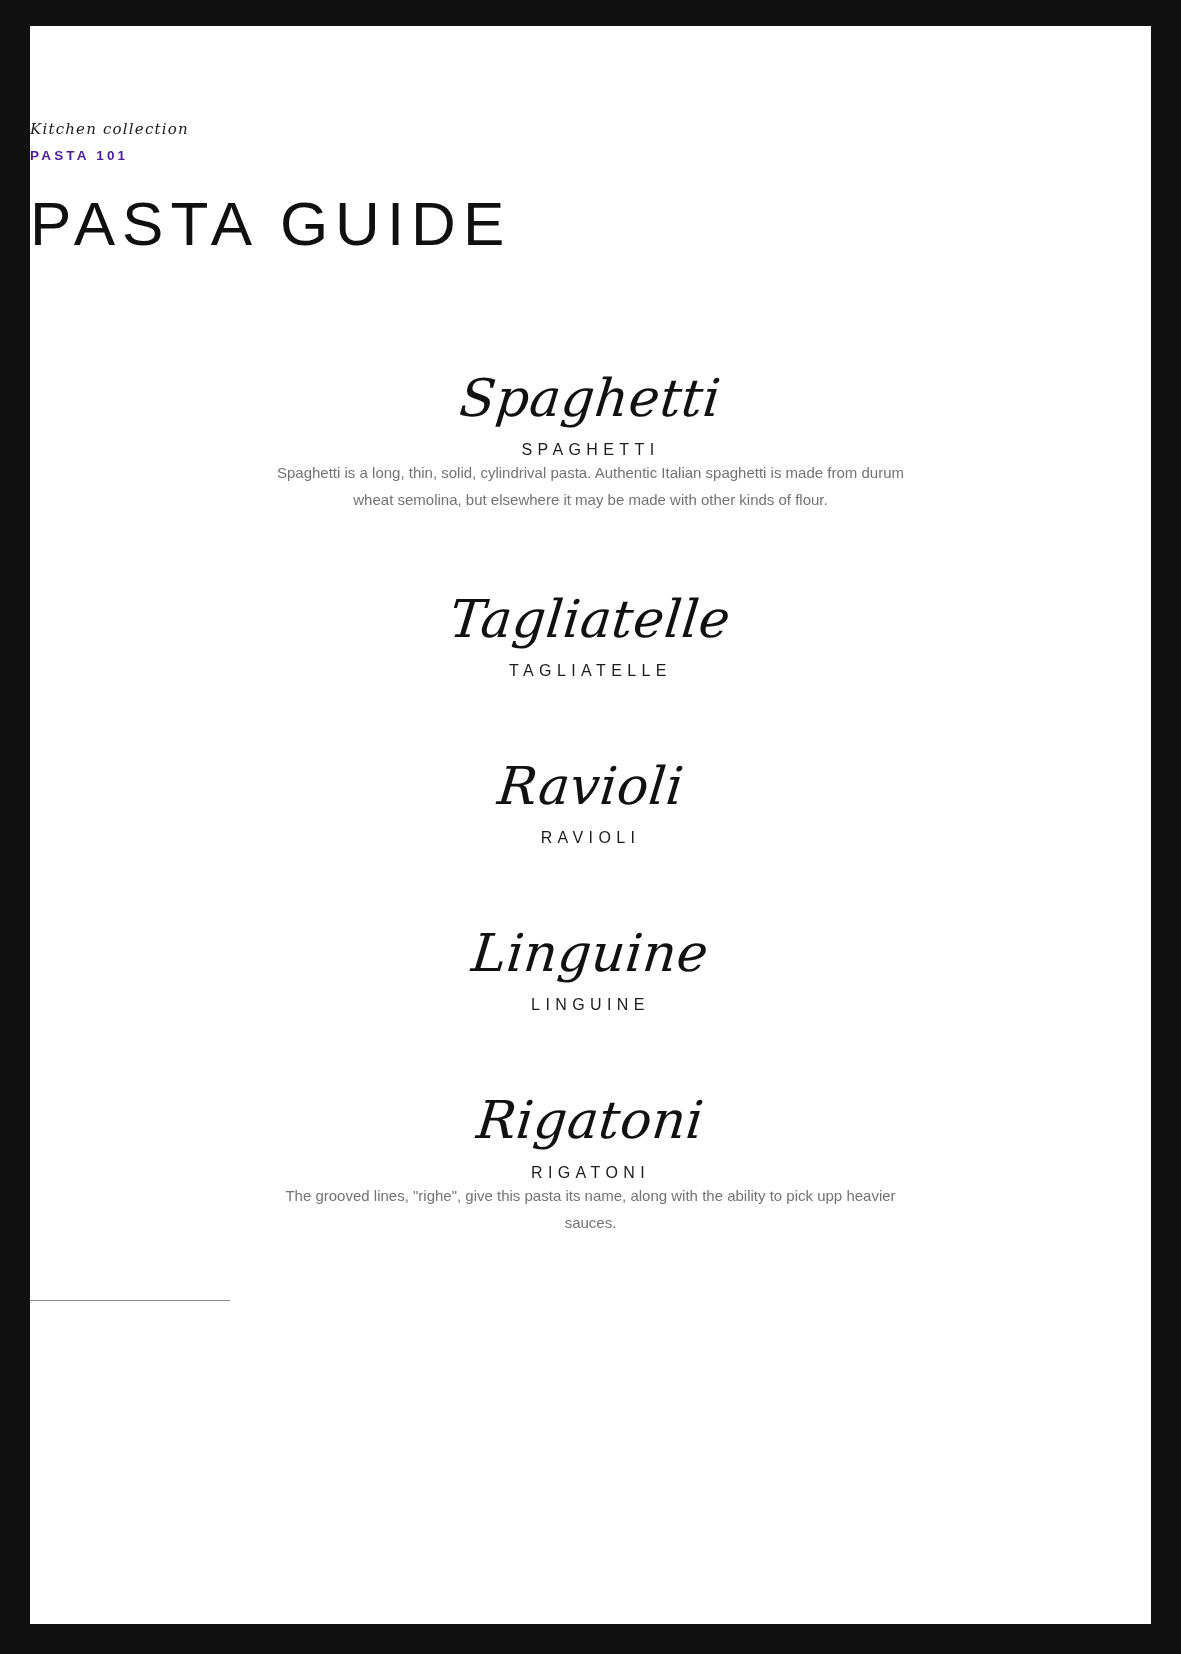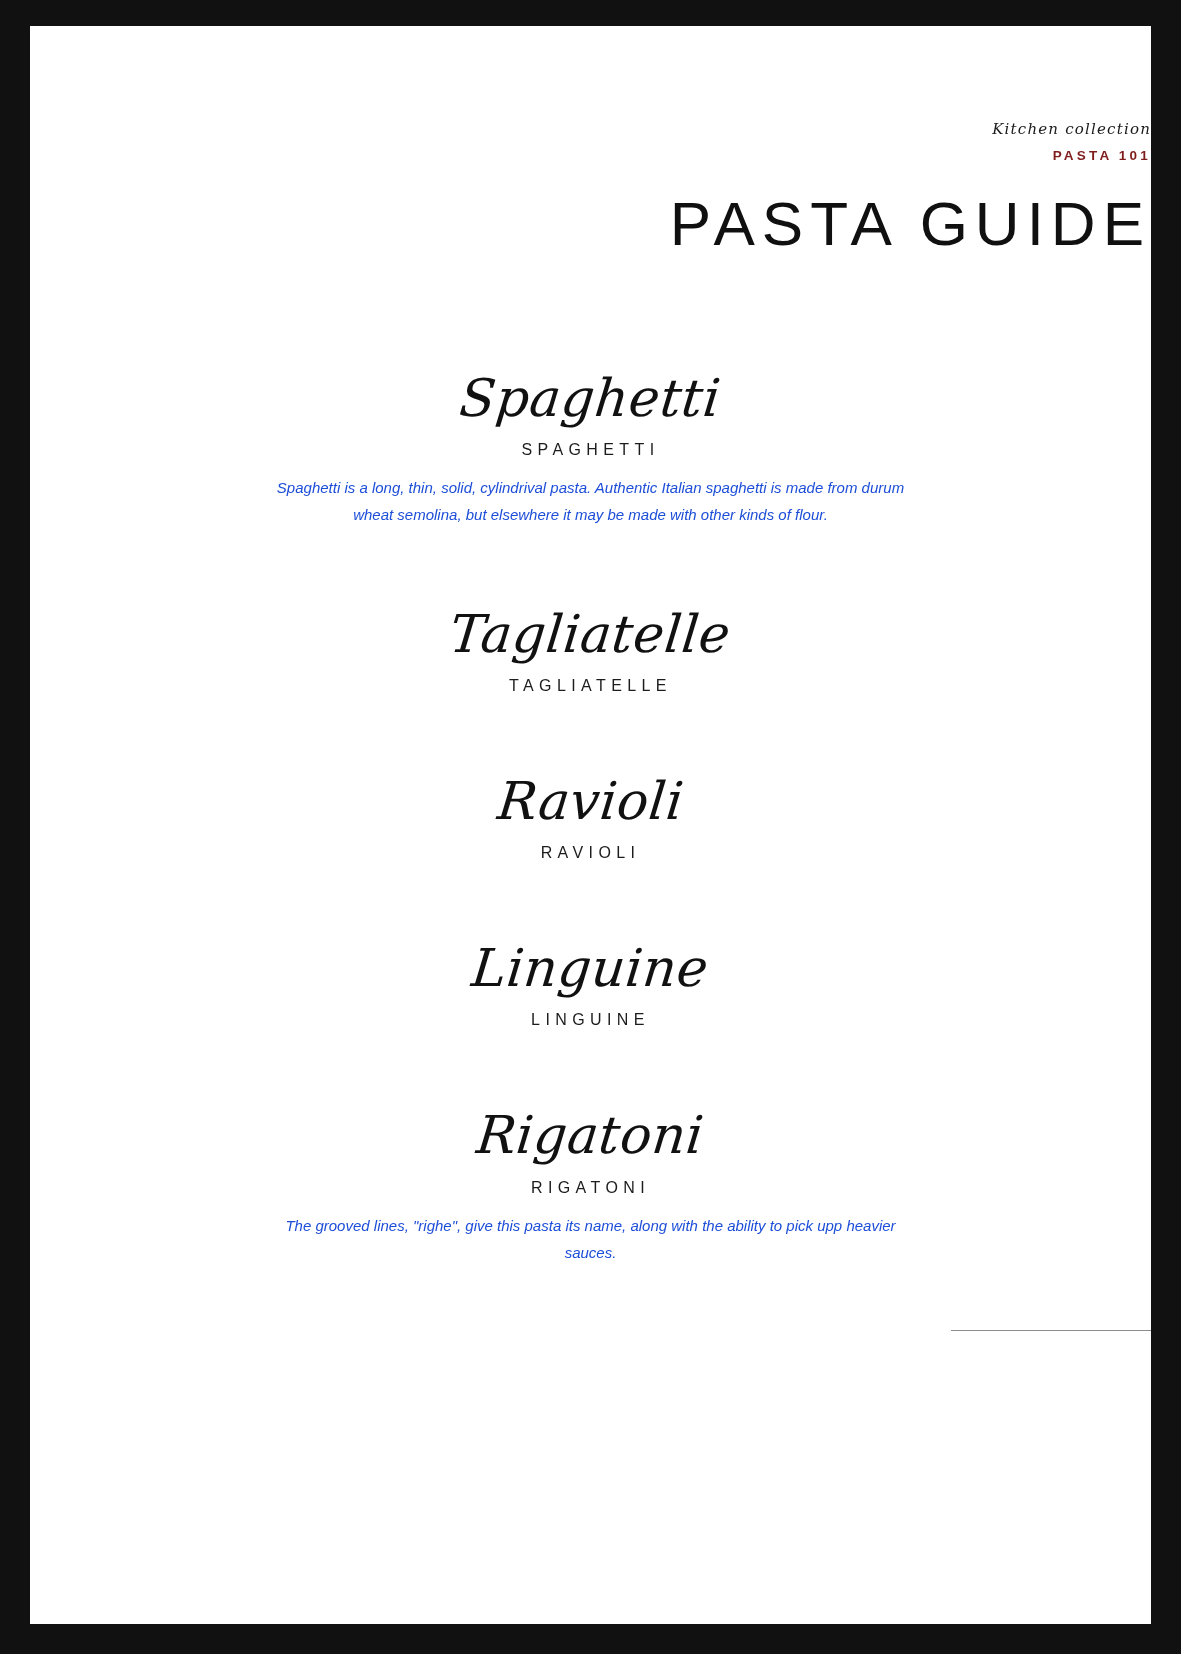--- a/index.html
+++ b/index.html
@@ -32,38 +32,38 @@
     overflow: hidden;
   }
   .content {
     position: absolute;
     left: 0;
     right: 0;
     top: 0;
     bottom: 0;
     display: flex;
     flex-direction: column;
-    align-items: flex-end;
+    align-items: flex-start;
   }
   .eyebrow-script {
     margin-top: 96px;
     font-family: "DejaVu Serif", serif;
     font-style: italic;
     font-size: 15px;
     letter-spacing: 1.2px;
     color: #1a1a1a;
     line-height: 1;
   }
   .eyebrow-caps {
     margin-top: 11px;
     font-family: "Liberation Sans", sans-serif;
     font-weight: bold;
     font-size: 13.5px;
     letter-spacing: 3.2px;
-    color: #7f1d1d;
+    color: #4c1d95;
   }
   .main-title {
     margin-top: 28px;
     font-family: "Liberation Sans", sans-serif;
     font-weight: 300;
     font-size: 62px;
     letter-spacing: 7px;
     color: #101010;
     line-height: 1.05;
   }
@@ -96,28 +96,27 @@
   }
   .entry-name {
     margin-top: 14px;
     font-family: "Liberation Sans", sans-serif;
     font-size: 16px;
     font-weight: 500;
     letter-spacing: 5.4px;
     color: #1c1c1c;
   }
   .entry-desc {
-    margin-top: 15px;
+    margin-top: 0;
     width: 660px;
     text-align: center;
     font-family: "Liberation Sans", sans-serif;
     font-size: 15px;
     line-height: 27px;
-    color: #1d4ed8;
-    font-style: italic;
+    color: #737373;
   }
   .footer-rule {
     margin-top: 64px;
     width: 200px;
     height: 1px;
     background: #8d8d8d;
   }
 </style>
 </head>
 <body>

